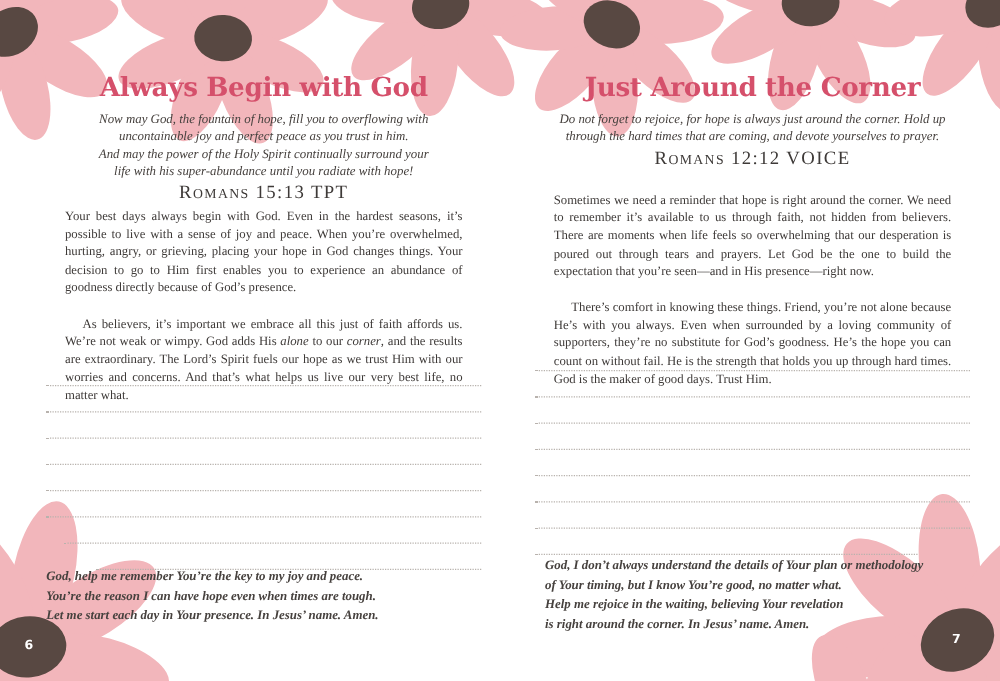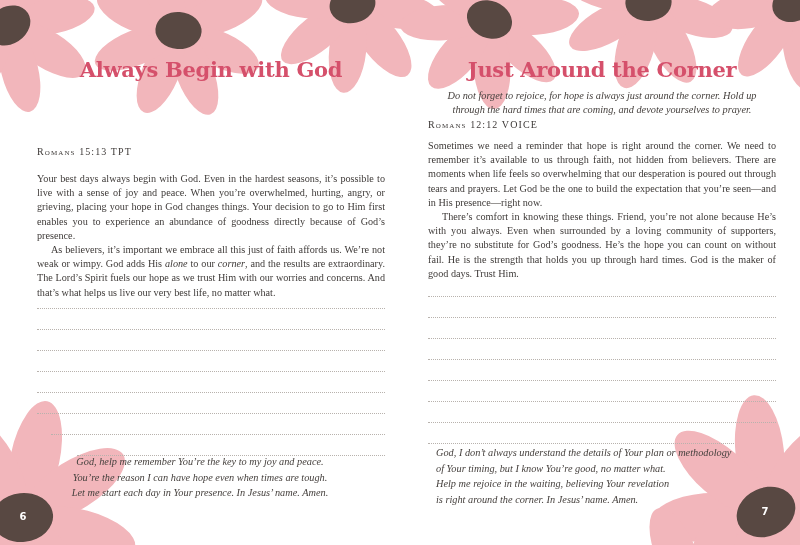--- a/index.html
+++ b/index.html
@@ -23,36 +23,37 @@
   .chapter-title{
     font-family:"DejaVu Serif","Liberation Serif",serif;
     font-weight:700;font-size:21px;line-height:25px;letter-spacing:-0.3px;
     color:var(--title);text-align:center;
   }
   .epigraph{
     font-style:italic;font-size:10.3px;line-height:14px;color:#46413e;
     text-align:center;white-space:pre-line;
   }
   .reference{
-    font-size:10px;letter-spacing:1.1px;color:var(--ink);
-    font-variant:small-caps;text-align:left;
+    font-size:15px;letter-spacing:1.1px;color:var(--ink);
+    font-variant:small-caps;text-align:center;
   }
   .devotional-body{font-size:10.2px;line-height:14.2px;color:var(--ink);text-align:justify;}
-  .devotional-body p{margin:0;}
+  .devotional-body p{margin:15px;}
   .devotional-body p + p{text-indent:14px;font-family:Liberation Serif, serif;}
   .devotional-body em{font-style:italic;}
   .journal-line{height:20px;border-bottom:1.6px dotted var(--dots);}
   #left-page .journal-line:nth-child(7){margin-left:14px;}
   #left-page .journal-line:nth-child(8){margin-left:40px;}
   #right-page .journal-line:nth-child(8){margin-right:42px;}
   .closing-prayer{
     font-style:italic;font-size:10.3px;line-height:15.5px;color:#46413e;
     white-space:pre-line;
+    font-weight:bold;
   }
-  .prayer-right-aligned{text-align:center;padding-right:22px;}
+  .prayer-right-aligned{text-align:left;padding-right:22px;}
   .prayer-left-aligned{text-align:left;padding-left:8px;}
   .flower{position:absolute;pointer-events:none;}
   .petal{fill:var(--petal);}
   .fcenter-blob{fill:var(--fcenter);}
   .page-number{
     position:absolute;width:30px;height:30px;line-height:30px;text-align:center;
     font-family:"DejaVu Sans","Liberation Sans",sans-serif;
     font-size:10px;font-weight:700;color:#ffffff;
   }
 </style>
@@ -103,22 +104,26 @@
     </svg>
   <svg class="flower" style="left:645px;top:391px;transform:rotate(-6deg)" width="242" height="242" viewBox="0 0 200 200">
       <use href="#daisy"></use>
     </svg>
   <svg class="flower" style="left:595px;top:498px;transform:rotate(20deg)" width="200" height="200" viewBox="0 0 200 200">
       <use href="#daisy"></use>
     </svg>
 
   <div class="page" id="left-page">
     <div class="block chapter-title" style="left:37px;right:15px;top:57px">Always Begin with God</div>
+    <div class="block epigraph" style="left:30px;right:8px;top:89px">Now may God, the fountain of hope, fill you to overflowing with
+uncontainable joy and perfect peace as you trust in him.
+And may the power of the Holy Spirit continually surround your
+life with his super-abundance until you radiate with hope!</div>
     <div class="block reference" style="left:37px;right:15px;top:146px">Romans 15:13 TPT</div>
-    <div class="block devotional-body" style="left:37px;right:15px;top:172px">
+    <div class="block devotional-body" style="left:37px;right:15px;top:152px">
         <p><span>Your best days always begin with God. Even in the hardest seasons, it’s possible to live with a sense of joy and peace. When you’re overwhelmed, hurting, angry, or grieving, placing your hope in God changes things. Your decision to go to Him first enables you to experience an abundance of goodness directly because of God’s presence.</span></p>
         <p><span>As believers, it’s important we embrace all this just of faith affords us. We’re not weak or wimpy. God adds His </span><em>alone</em><span> to our </span><em>corner</em><span>, and the results are extraordinary. The Lord’s Spirit fuels our hope as we trust Him with our worries and concerns. And that’s what helps us live our very best life, no matter what.</span></p>
       </div>
     <div class="block" style="left:37px;right:15px;top:288px">
         <div class="journal-line"></div>
         <div class="journal-line"></div>
         <div class="journal-line"></div>
         <div class="journal-line"></div>
         <div class="journal-line"></div>
         <div class="journal-line"></div>

